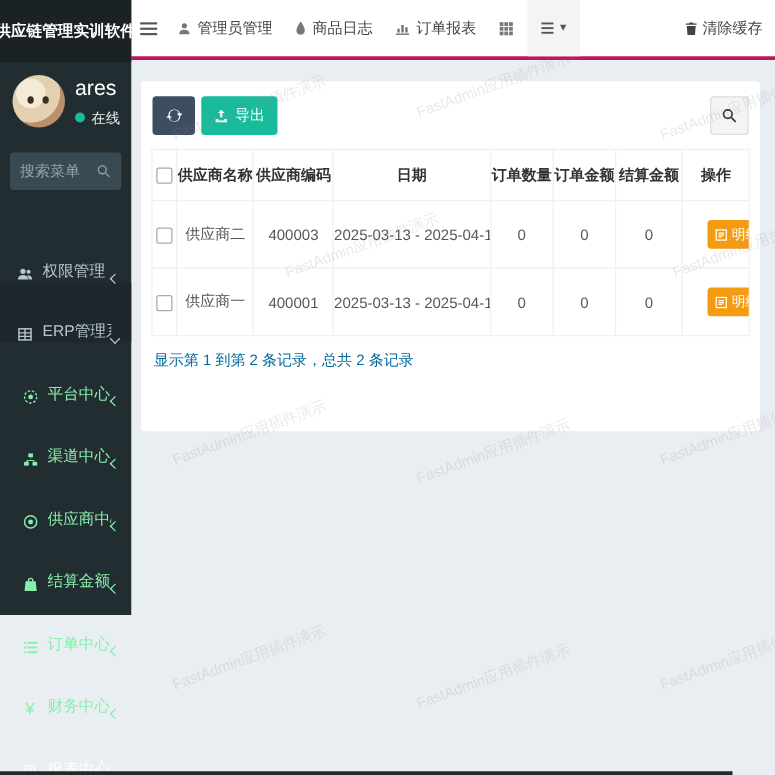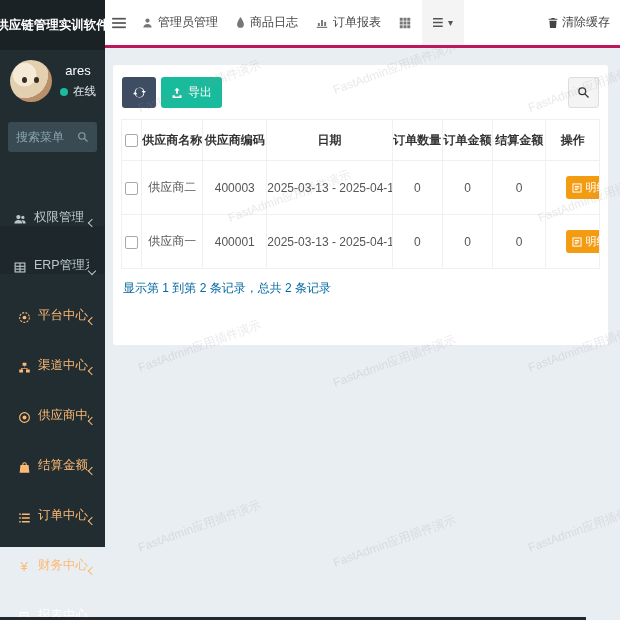--- a/index.html
+++ b/index.html
@@ -1,38 +1,38 @@
 <!DOCTYPE html>
 <html><head>
 <meta charset="utf-8">
 <style>
   * { margin:0; padding:0; box-sizing:border-box; }
   html,body { width:620px; height:620px; overflow:hidden; font-family:"Liberation Sans","DejaVu Sans",sans-serif; background:#e9eef2; }
 
   
-  .sidebar { position:absolute; left:0; top:0; width:105px; height:547px; background:#222d32; z-index:10; }
+  .sidebar { position:absolute; left:0; top:0; width:105px; height:492px; background:#222d32; z-index:10; }
   .brand { height:50px; background:#1a2226; color:#fff; font-weight:bold; font-size:12.5px; display:flex; align-items:center; justify-content:center; white-space:nowrap; }
   .user-panel { display:flex; padding:10px 8px 8px 10px; align-items:center; }
   .avatar { width:42px; height:42px; border-radius:50%; background:radial-gradient(circle at 35% 35%, #f5ead6 0 30%, #e3d0b0 31% 60%, #b9906a 61% 100%); position:relative; flex:none; }
   .avatar:before, .avatar:after { content:""; position:absolute; width:5px; height:6px; border-radius:50%; background:#3a2d24; top:17px; }
   .avatar:before { left:12px; } .avatar:after { left:24px; }
   .user-meta { margin-left:8px; overflow:hidden; }
-  .user-name { color:#fff; font-size:13px; margin-bottom:6px;text-align:center; }
+  .user-name { color:#fff; font-size:17px; margin-bottom:6px; }
   .user-status { color:#e8eef0; font-size:11.5px; display:flex; align-items:center; gap:5px; }
   .dot { width:8px; height:8px; border-radius:50%; background:#18bc9c; display:inline-block; }
   .side-search { margin:12px 8px 0 8px; height:30px; background:#3a4a52; border-radius:3px; display:flex; align-items:center; padding:0 8px; }
   .side-search input { flex:1; background:transparent; border:none; outline:none; color:#cfd8dc; font-size:12px; width:60px; }
   .side-search input::placeholder { color:#8aa4af; }
   .menu { margin-top:26px; list-style:none; }
   .menu-item { height:48px; display:flex; align-items:flex-end; padding:0 10px 0 12px; color:#b8c7ce; font-size:12.5px; cursor:pointer; white-space:nowrap; }
   .menu-item .micon { width:16px; margin-right:6px; display:inline-flex; justify-content:center; flex:none; }
   .menu-item .lbl { flex:1; overflow:hidden; }
   .menu-item.open { background:#1e282c; }
   .submenu { list-style:none; }
-  .submenu .menu-item { color:#fdba74; padding-left:16px; height:50px; }
+  .submenu .menu-item { color:#86efac; padding-left:16px; height:50px; }
   .submenu .menu-item.active { color:#fff; }
   .chev { display:inline-block; width:6px; height:6px; border-right:1.5px solid currentColor; border-bottom:1.5px solid currentColor; flex:none; }
   .chev.left { transform:rotate(135deg); }
   .chev.down { transform:rotate(45deg); }
 
   
   .topbar { position:absolute; left:105px; top:0; width:515px; height:48px; background:#fff; border-bottom:3px solid #be185d; display:flex; align-items:stretch; z-index:9; }
   .burger { width:28px; display:flex; align-items:center; justify-content:center; color:#555; cursor:pointer; }
   .nav-item { display:flex; align-items:center; gap:5px; padding:0 9px; font-size:12px; color:#444; cursor:pointer; white-space:nowrap; }
   .nav-item svg { color:#777; }

